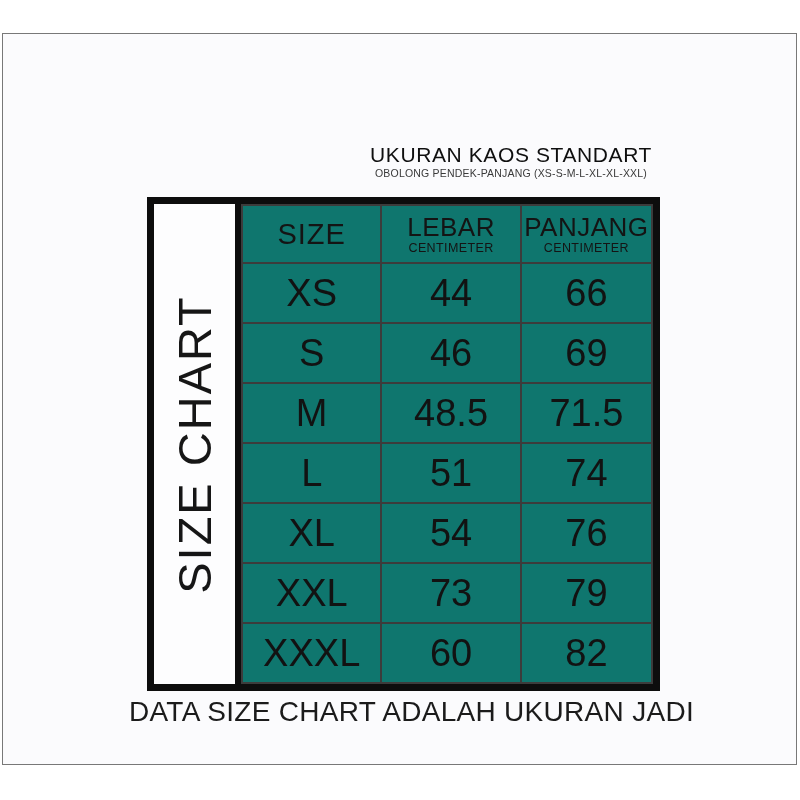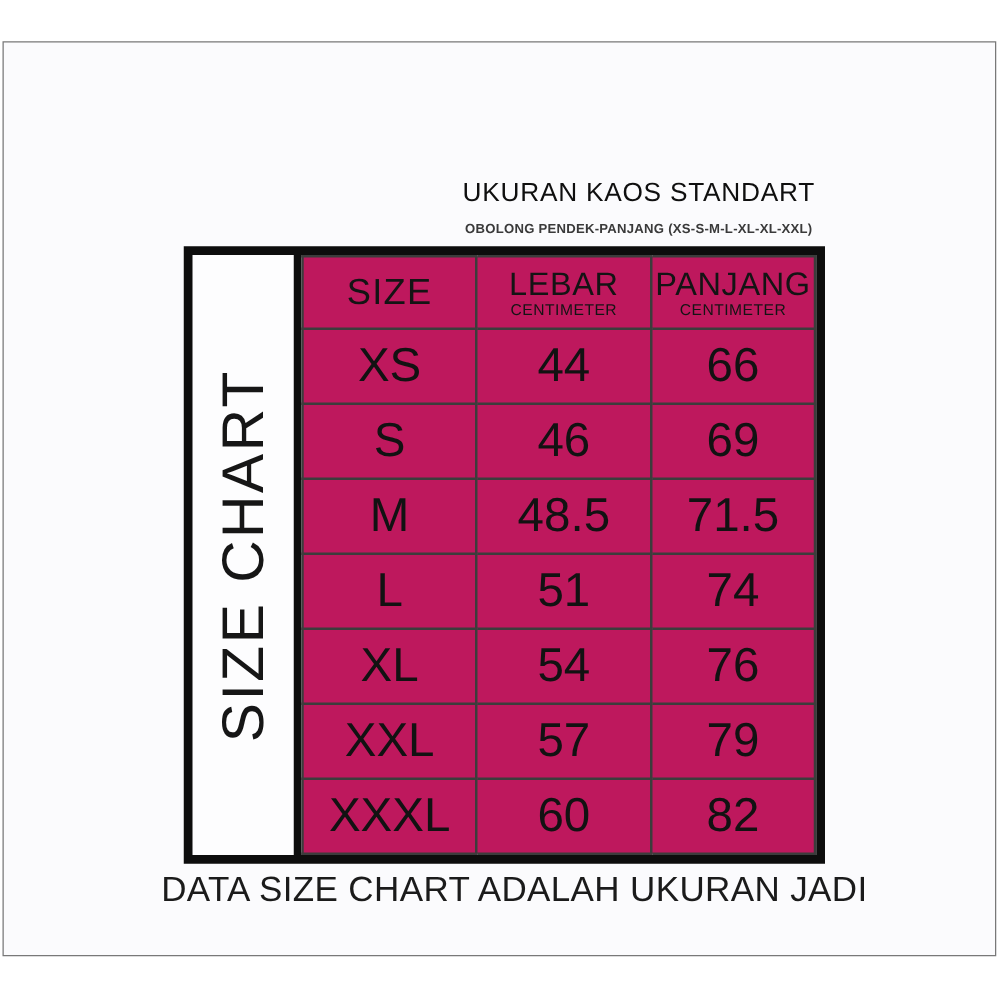--- a/index.html
+++ b/index.html
@@ -27,26 +27,25 @@
     text-align: center;
   }
   .title {
     font-size: 21px;
     font-weight: normal;
     letter-spacing: 0.6px;
     color: #0f0f0f;
     white-space: nowrap;
   }
   .subtitle {
-    margin-top: 10px;
+    margin-top: 0;
     font-size: 10.5px;
     color: #3a3a3a;
     letter-spacing: 0.2px;
     white-space: nowrap;
-    font-weight: bold;
   }
   .table-wrap {
     position: absolute;
     left: 144px; top: 163px;
     width: 513px; height: 494px;
     border: 7px solid #0d0d0d;
     background: #fdfdfe;
     display: flex;
   }
   .side-cell {
@@ -70,21 +69,21 @@
     border-collapse: collapse;
     table-layout: fixed;
     width: 100%;
     height: 100%;
   }
   .size-grid th, .size-grid td {
     border: 2px solid #3c3c3c;
     text-align: center;
     vertical-align: middle;
     padding: 0;
-    background: #be185d;
+    background: #0f766e;
   }
   .size-grid thead tr { height: 58px; }
   .size-grid tbody tr { height: 60px; }
   .col-size    { width: 34%; }
   .col-lebar   { width: 34%; }
   .col-panjang { width: 32%; }
   .h-stack {
     display: flex;
     flex-direction: column;
     align-items: center;
@@ -168,21 +167,21 @@
             <td>51</td>
             <td>74</td>
           </tr>
             <tr>
             <td>XL</td>
             <td>54</td>
             <td>76</td>
           </tr>
             <tr>
             <td>XXL</td>
-            <td>57</td>
+            <td>73</td>
             <td>79</td>
           </tr>
             <tr>
             <td>XXXL</td>
             <td>60</td>
             <td>82</td>
           </tr>
           </tbody>
       </table>
     </div>

